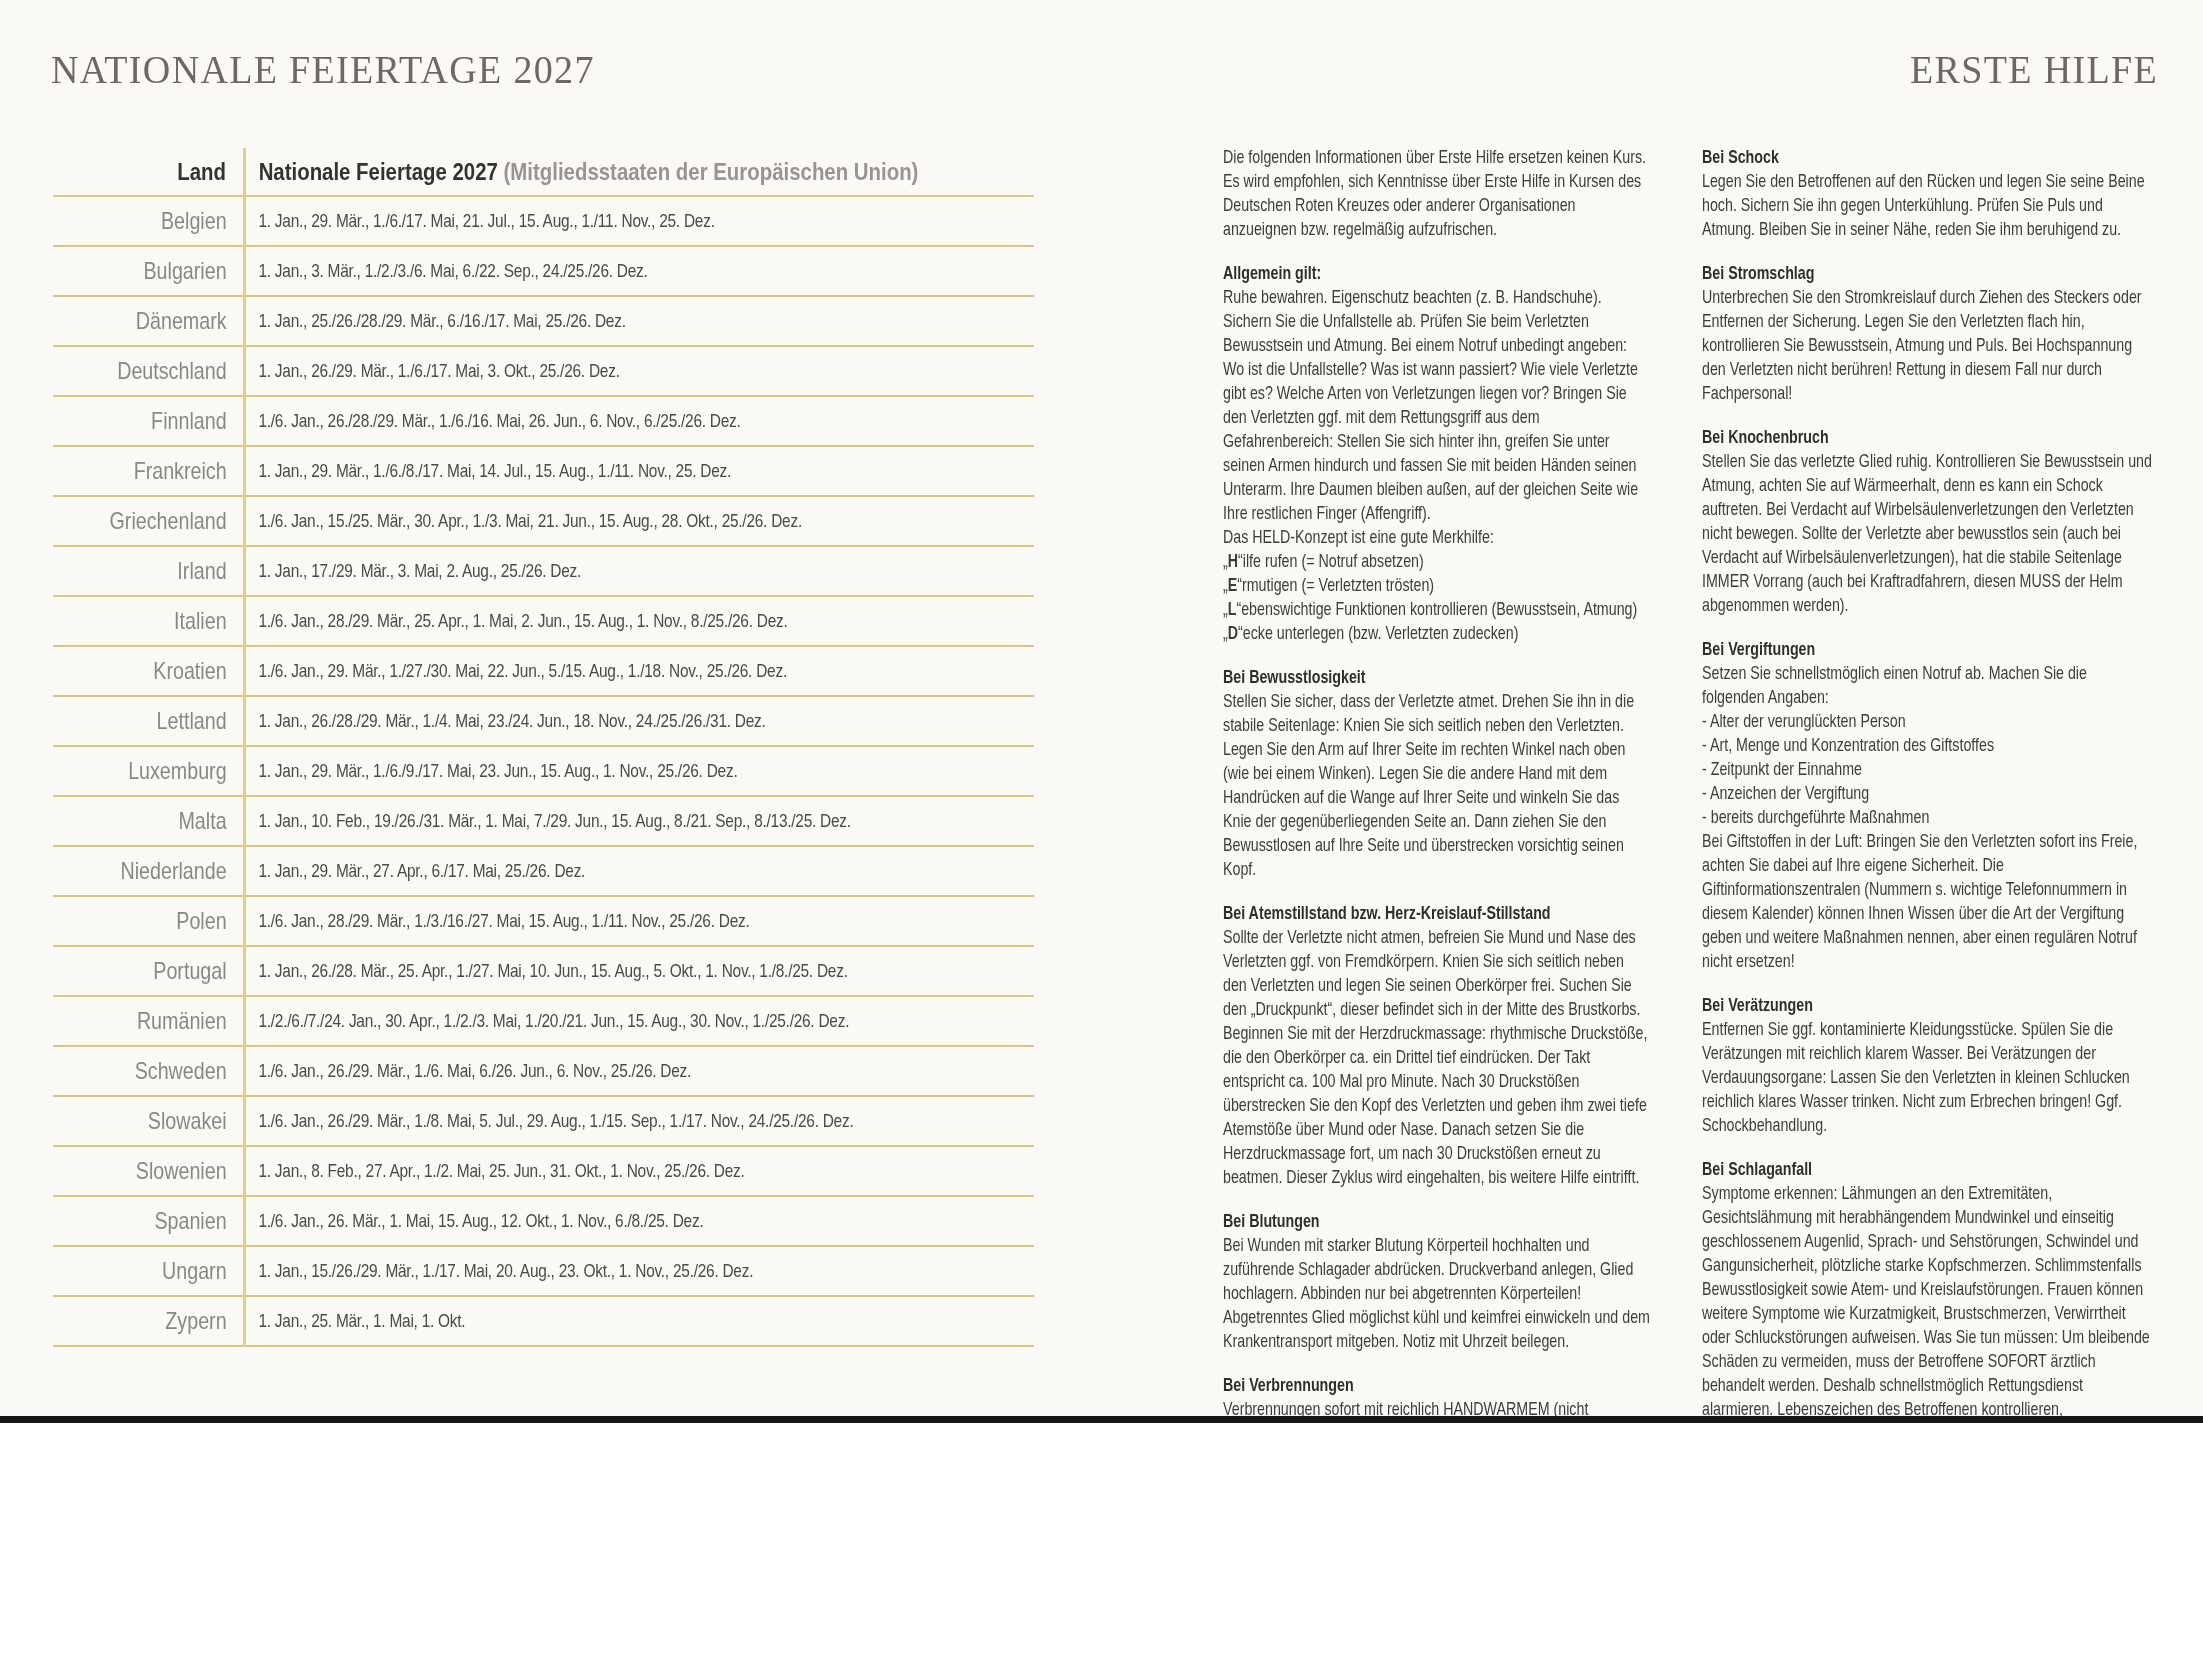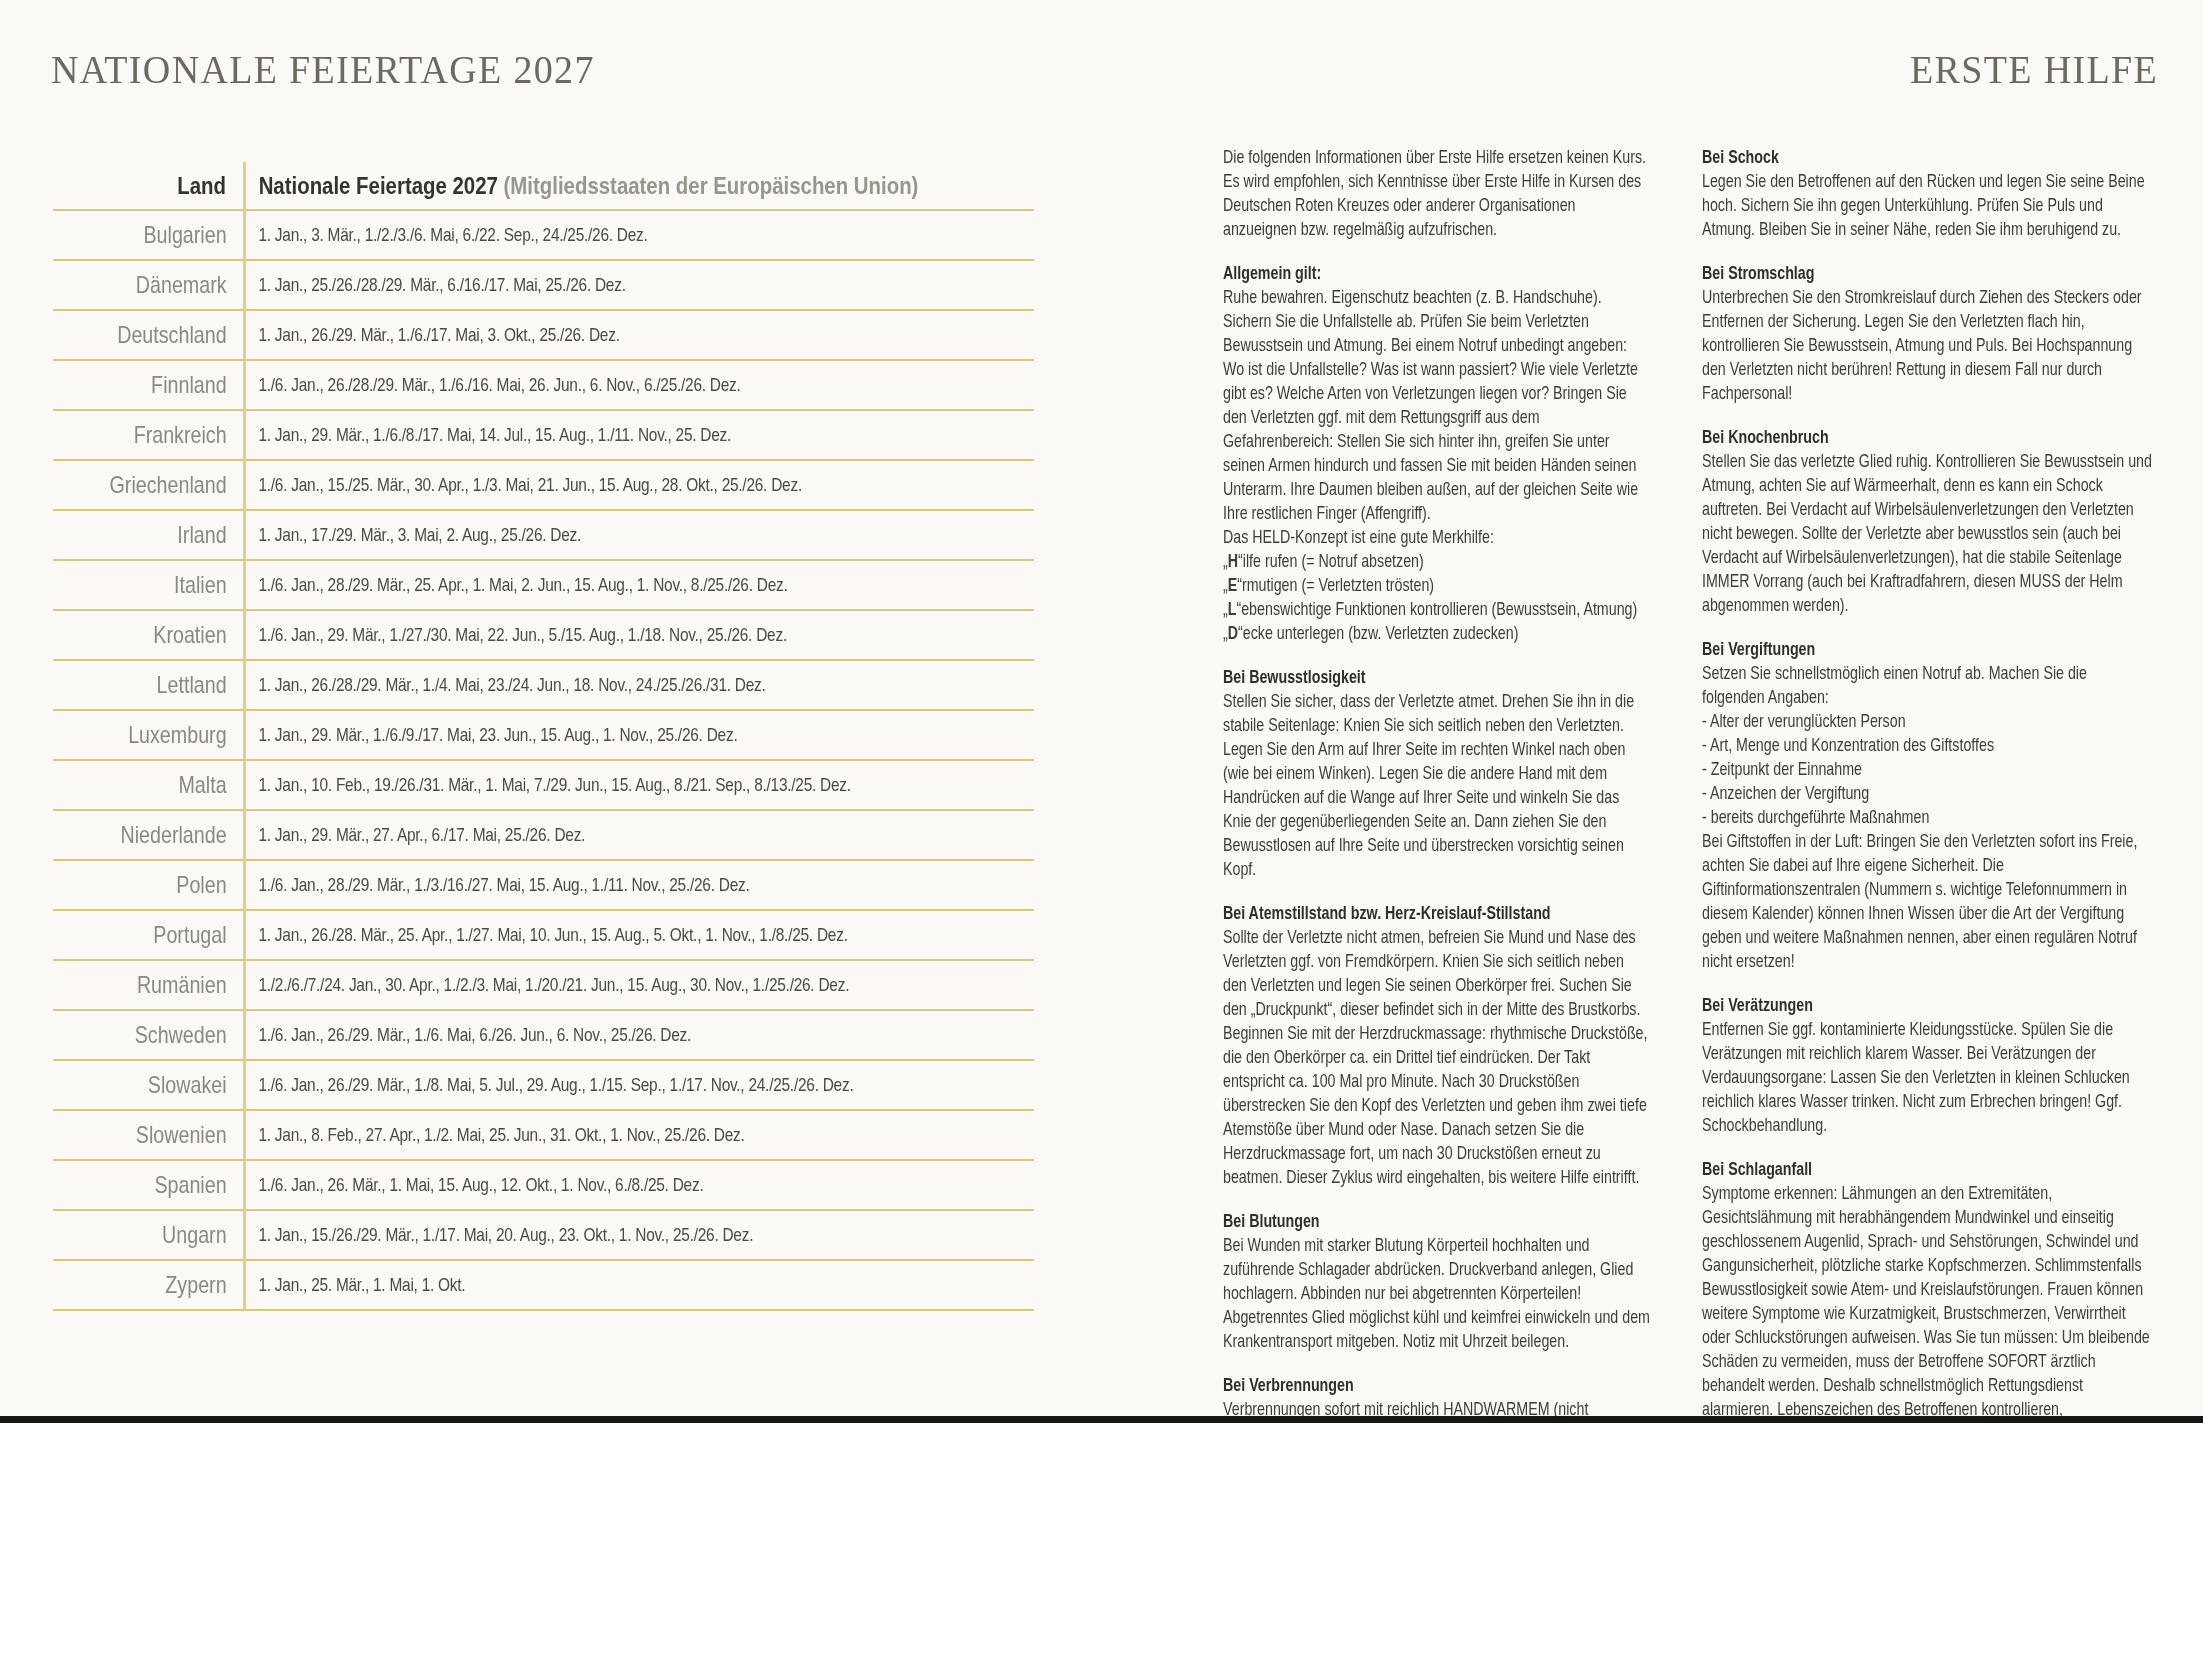--- a/index.html
+++ b/index.html
@@ -13,21 +13,21 @@
     position:absolute; top:46px;
     font-family:"Liberation Serif", serif;
     font-size:40px; color:#6d6961; letter-spacing:1.4px;
     white-space:nowrap;
   }
   .title-left{left:51px; transform:scaleX(.95); transform-origin:left top;}
   .title-right{right:46px; transform:scaleX(.95); transform-origin:right top;}
 
   
   .holiday-table{
-    position:absolute; left:53px; top:162px; width:981px;
+    position:absolute; left:53px; top:148px; width:981px;
   }
   .vdivider{
     position:absolute; left:190px; top:0; bottom:0; width:2.8px;
     background:#e3cf8b;
   }
   .thead, .trow{
     display:flex; align-items:center;
     border-bottom:2.8px solid #dcc67c;
   }
   .thead{height:47px;}
@@ -90,20 +90,24 @@
     <div class="thead">
       <div class="head-land">Land</div>
       <div class="head-title-wrap">
         <span class="head-title">Nationale Feiertage 2027</span>
         <span> </span>
         <span class="head-note">(Mitgliedsstaaten der Europäischen Union)</span>
       </div>
     </div>
     <div id="table-rows">
         <div class="trow">
+          <div class="country-cell">Belgien</div>
+          <div class="dates-cell">1. Jan., 29. Mär., 1./6./17. Mai, 21. Jul., 15. Aug., 1./11. Nov., 25. Dez.</div>
+        </div>
+        <div class="trow">
           <div class="country-cell">Bulgarien</div>
           <div class="dates-cell">1. Jan., 3. Mär., 1./2./3./6. Mai, 6./22. Sep., 24./25./26. Dez.</div>
         </div>
         <div class="trow">
           <div class="country-cell">Dänemark</div>
           <div class="dates-cell">1. Jan., 25./26./28./29. Mär., 6./16./17. Mai, 25./26. Dez.</div>
         </div>
         <div class="trow">
           <div class="country-cell">Deutschland</div>
           <div class="dates-cell">1. Jan., 26./29. Mär., 1./6./17. Mai, 3. Okt., 25./26. Dez.</div>

